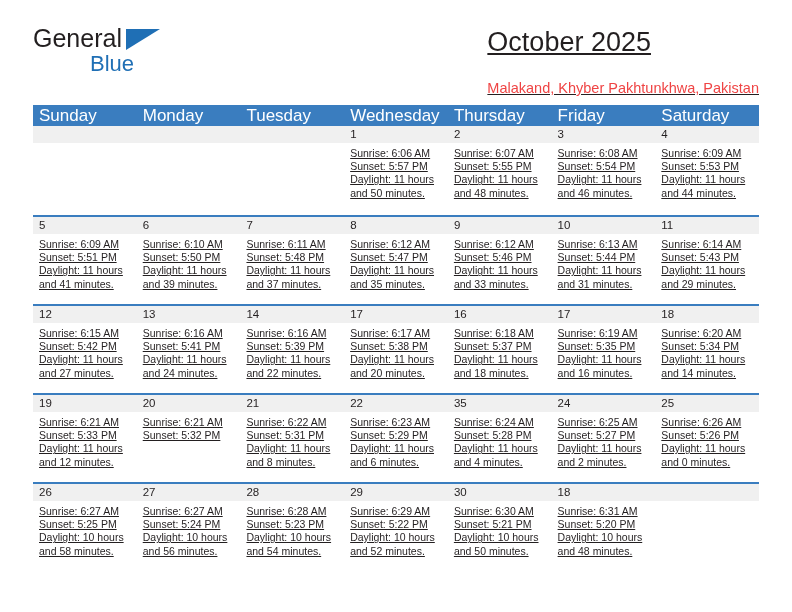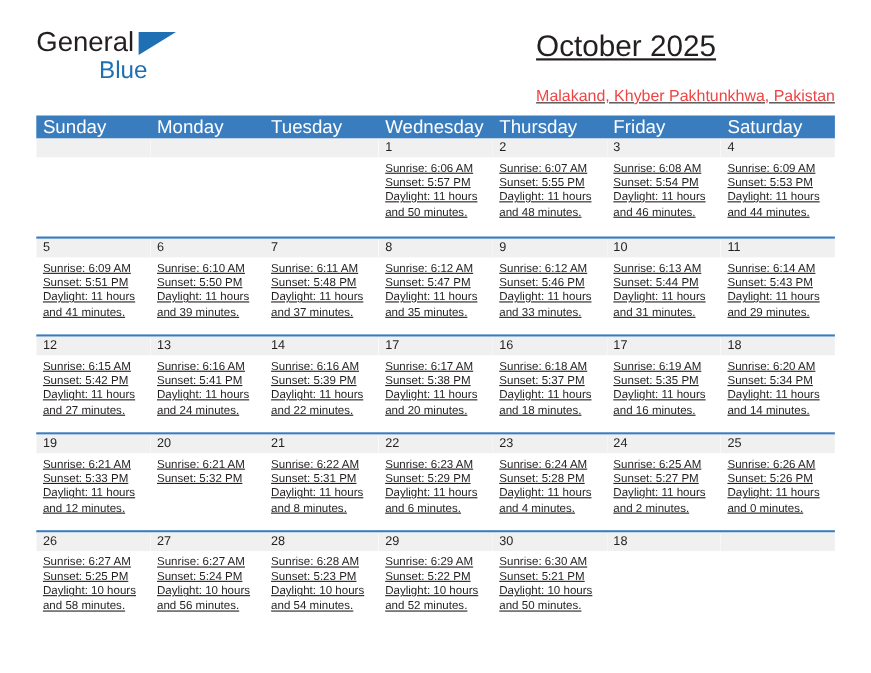--- a/index.html
+++ b/index.html
@@ -357,21 +357,21 @@
           </div>
           <div class="day-cell">
             <div class="day-number-band">22</div>
             <div class="day-info">
               <div>Sunrise: 6:23 AM</div>
               <div>Sunset: 5:29 PM</div>
               <div class="daylight">Daylight: 11 hours and 6 minutes.</div>
             </div>
           </div>
           <div class="day-cell">
-            <div class="day-number-band">23</div>
+            <div class="day-number-band">35</div>
             <div class="day-info">
               <div>Sunrise: 6:24 AM</div>
               <div>Sunset: 5:28 PM</div>
               <div class="daylight">Daylight: 11 hours and 4 minutes.</div>
             </div>
           </div>
           <div class="day-cell">
             <div class="day-number-band">24</div>
             <div class="day-info">
               <div>Sunrise: 6:25 AM</div>
@@ -424,20 +424,25 @@
           <div class="day-cell">
             <div class="day-number-band">30</div>
             <div class="day-info">
               <div>Sunrise: 6:30 AM</div>
               <div>Sunset: 5:21 PM</div>
               <div class="daylight">Daylight: 10 hours and 50 minutes.</div>
             </div>
           </div>
           <div class="day-cell">
             <div class="day-number-band">18</div>
+            <div class="day-info">
+              <div>Sunrise: 6:31 AM</div>
+              <div>Sunset: 5:20 PM</div>
+              <div class="daylight">Daylight: 10 hours and 48 minutes.</div>
+            </div>
           </div>
           <div class="day-cell empty">
             <div class="day-number-band"></div>
           </div>
         </div>
       </div>
   </div>
 
 </div>
 

